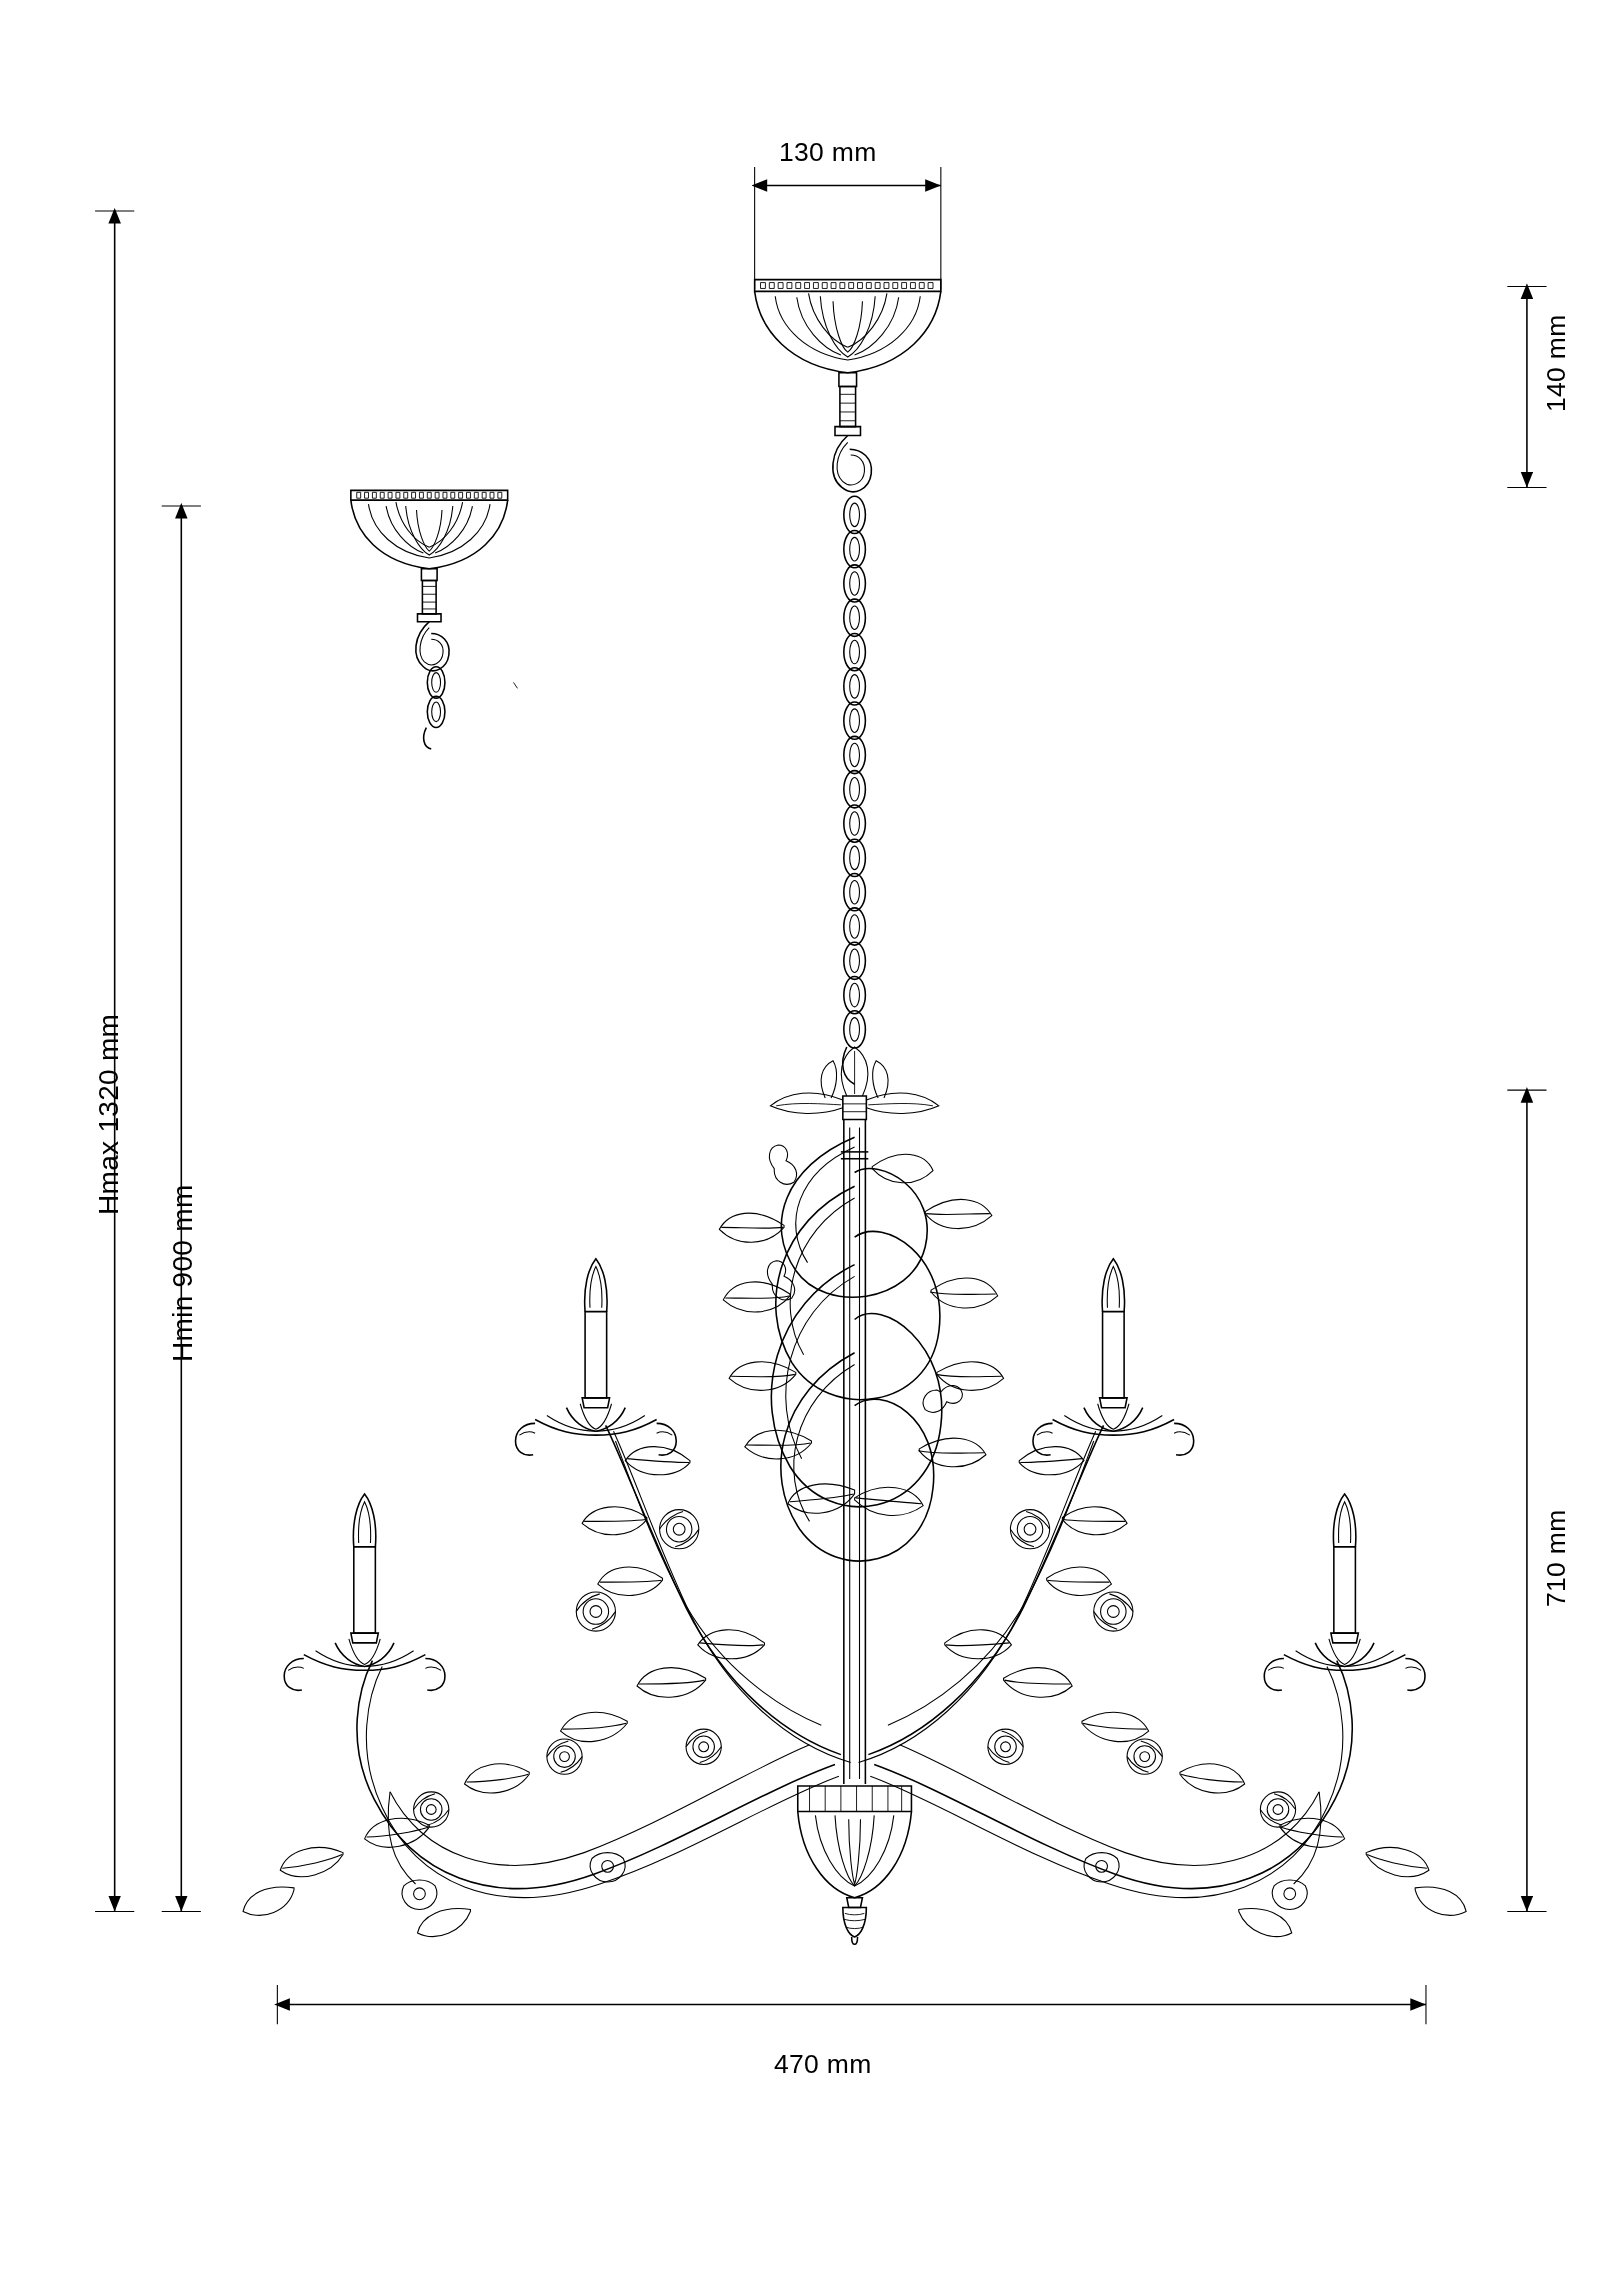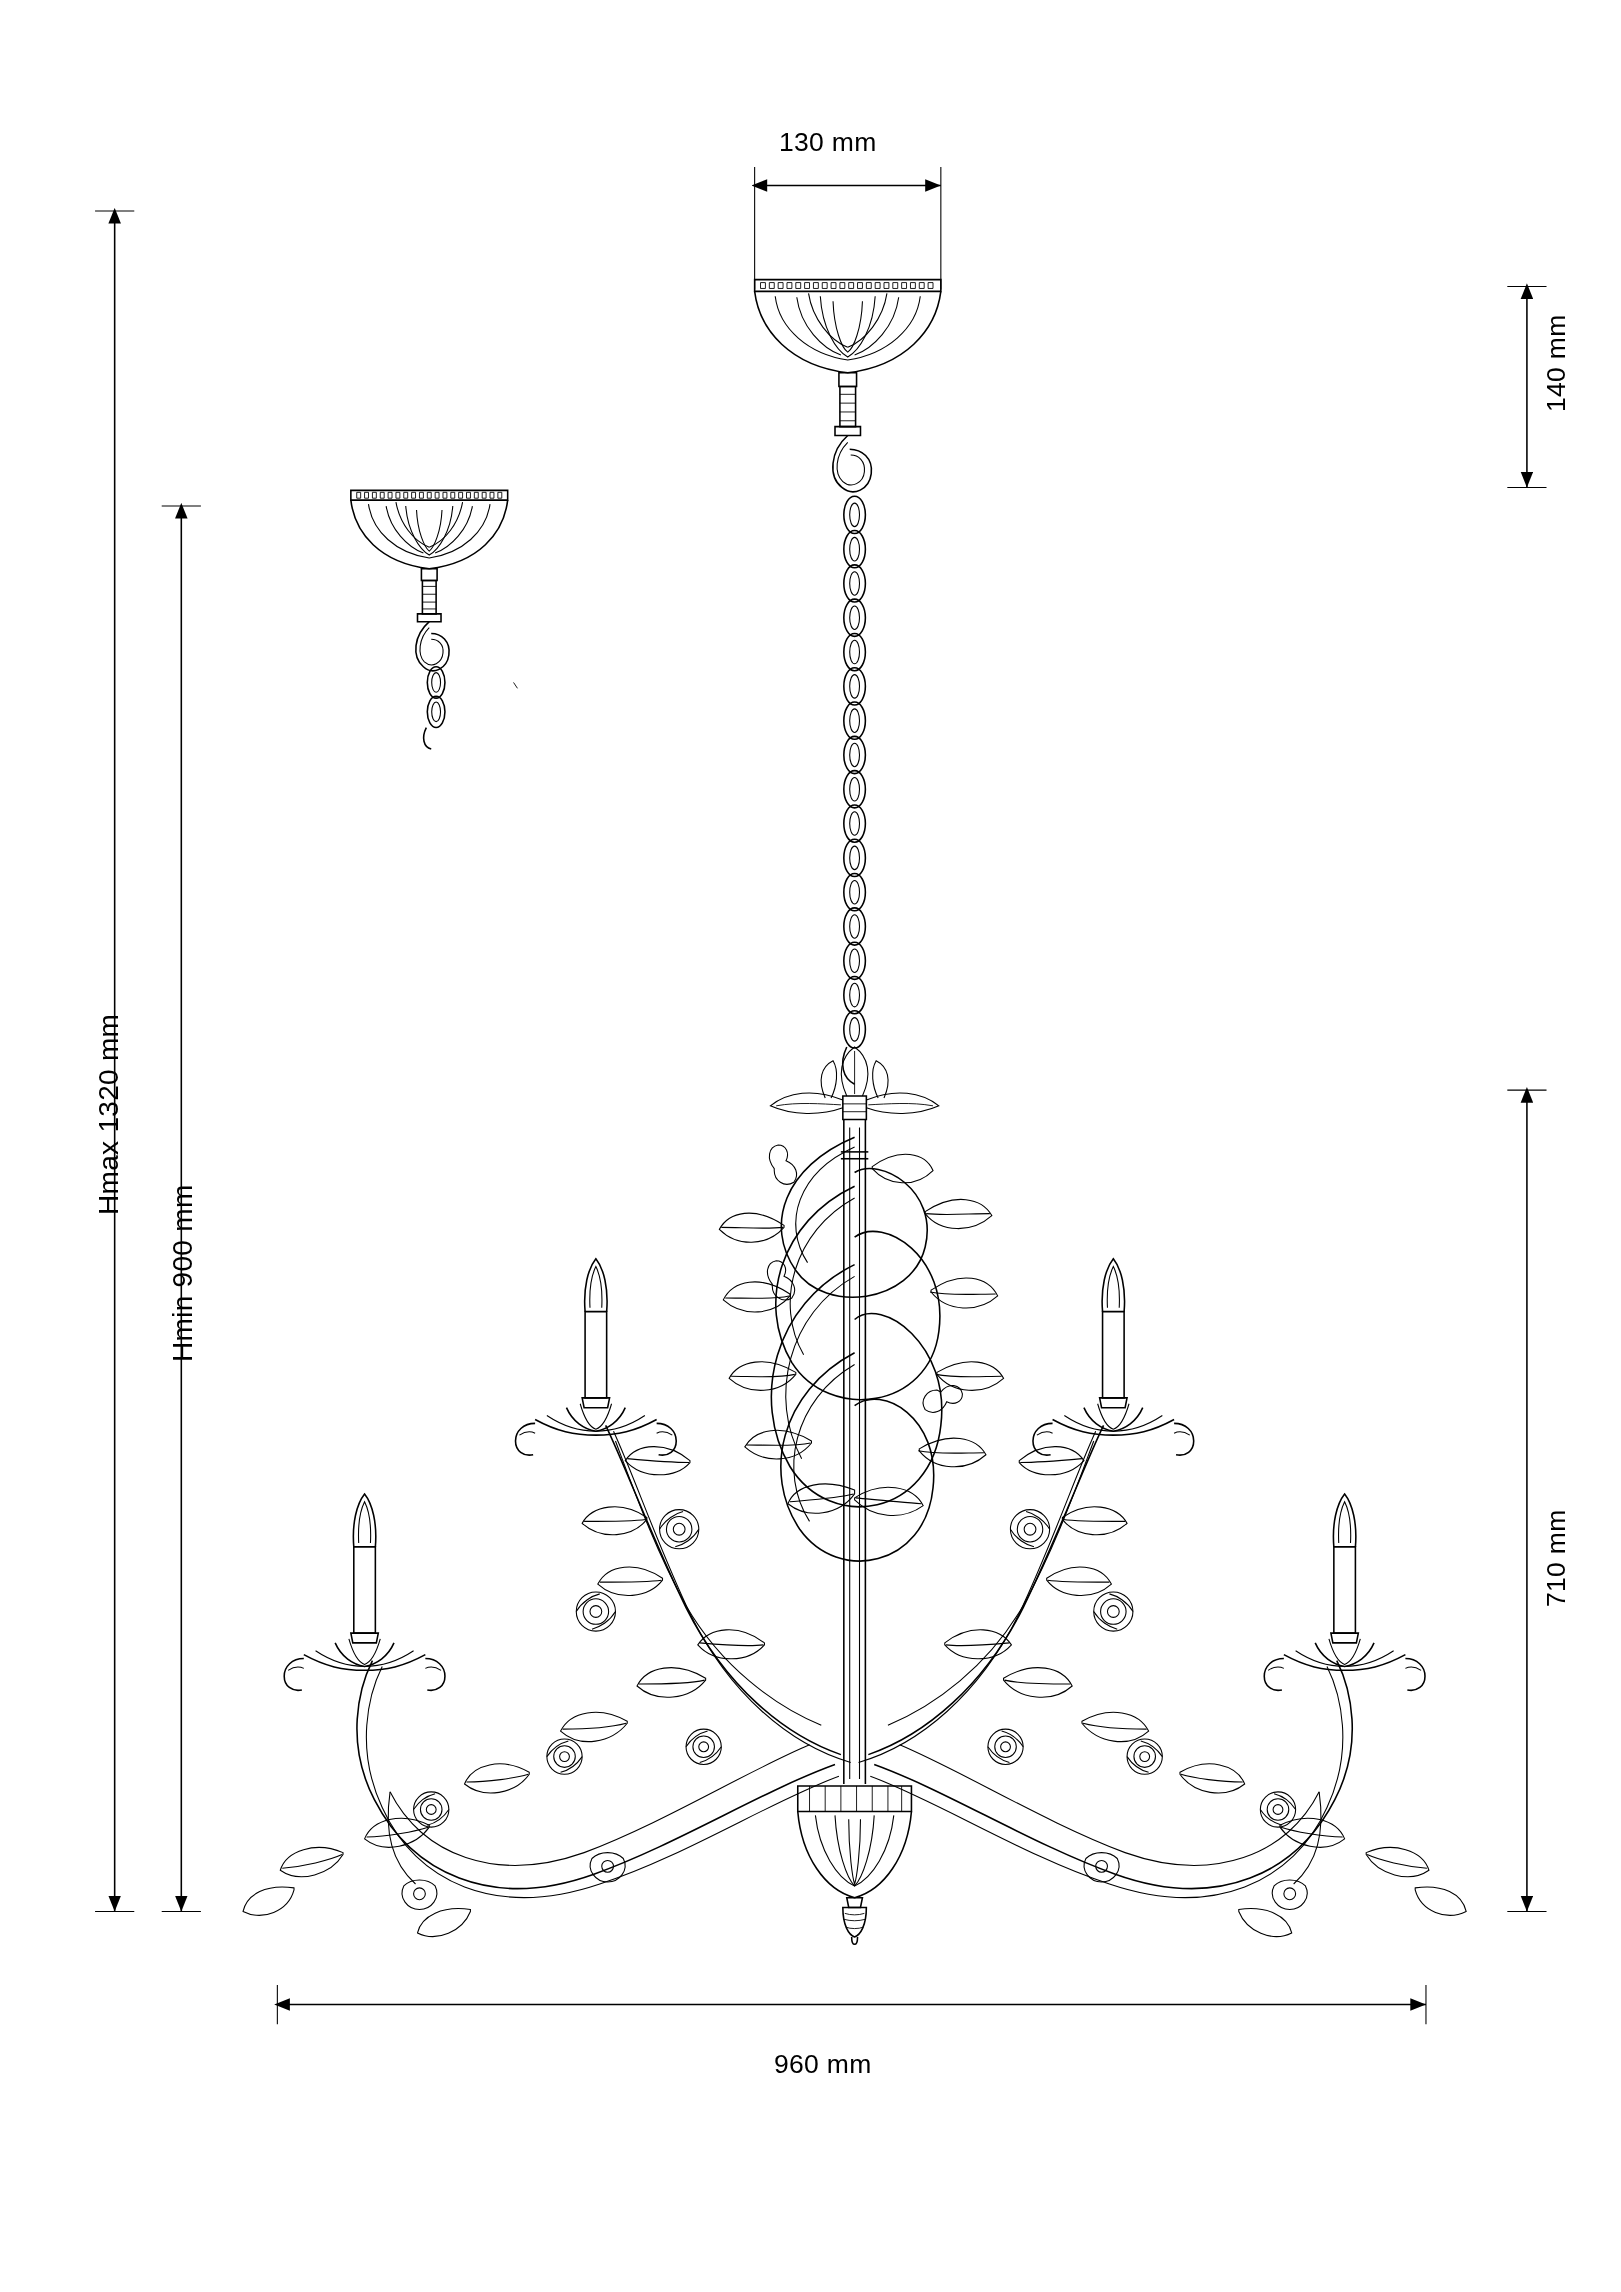--- a/index.html
+++ b/index.html
@@ -39,31 +39,31 @@
   .ln { stroke: #000; fill: none; }
   .thin { stroke-width: 1.6; }
   .hair { stroke-width: 1.1; }
   .vthin { stroke-width: 0.9; }
 </style>
 </head>
 <body>
 
 <div id="sheet">
 
-  <div class="dim-label" style="left:779px; top:127px;">130 mm</div>
+  <div class="dim-label" style="left:779px; top:137px;">130 mm</div>
 
   <div class="dim-label vert" style="left:1541px; top:412px;">140 mm</div>
 
   <div class="dim-label vert" style="left:1541px; top:1607px;">710 mm</div>
 
   <div class="dim-label vert" style="left:93px; top:1215px; font-size:28px;">Hmax 1320 mm</div>
 
   <div class="dim-label vert" style="left:167px; top:1362px; font-size:28px;">Hmin 900 mm</div>
 
-  <div class="dim-label" style="left:774px; top:2049px;">960 mm</div>
+  <div class="dim-label" style="left:774px; top:2049px;">470 mm</div>
 
   <svg width="1621" height="2293" viewBox="0 0 1654 2339">
     <defs>
       <marker id="ar" markerWidth="12" markerHeight="12" refX="10" refY="4" orient="auto">
         <path d="M0,0 L10,4 L0,8 z" fill="#000"></path>
       </marker>
       <marker id="arS" markerWidth="12" markerHeight="12" refX="2" refY="4" orient="auto">
         <path d="M10,0 L0,4 L10,8 z" fill="#000"></path>
       </marker>
     </defs>

